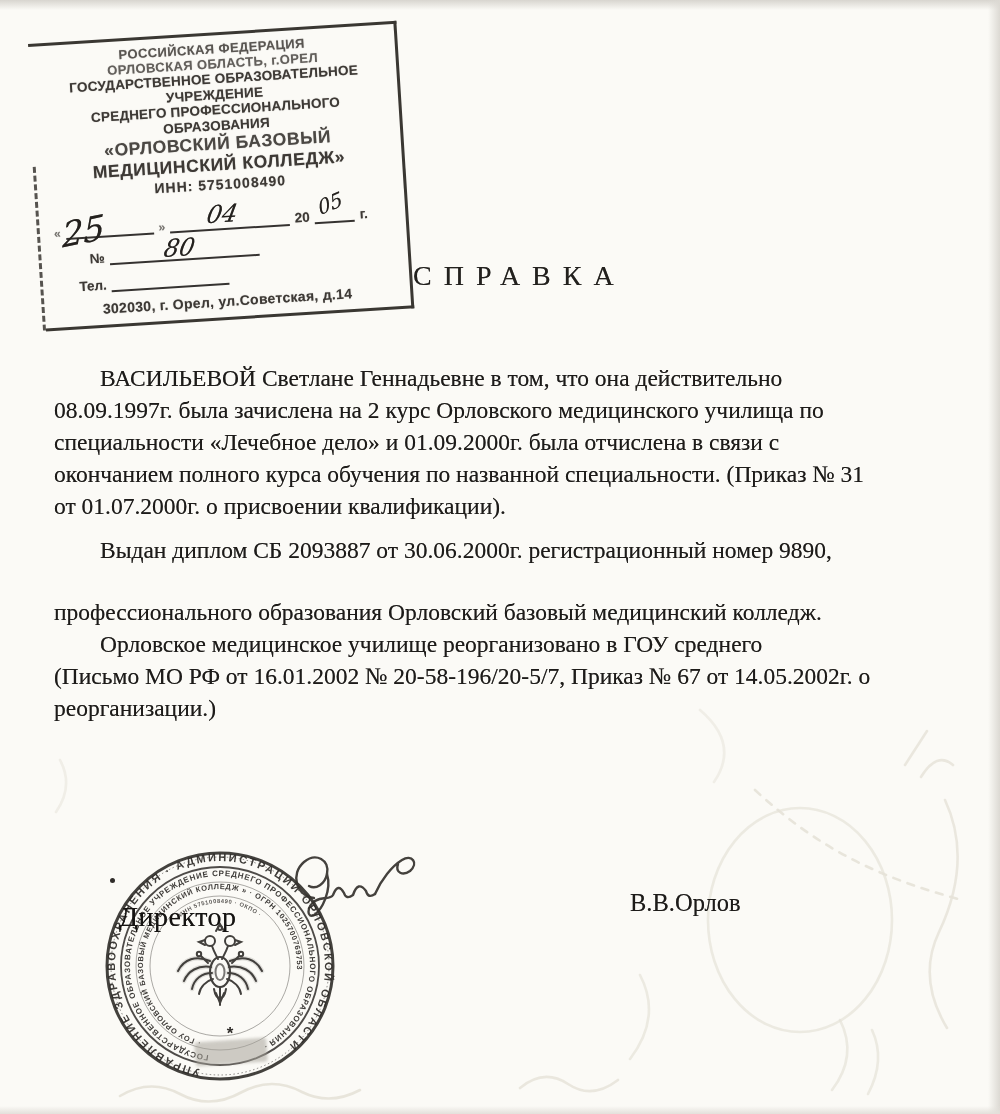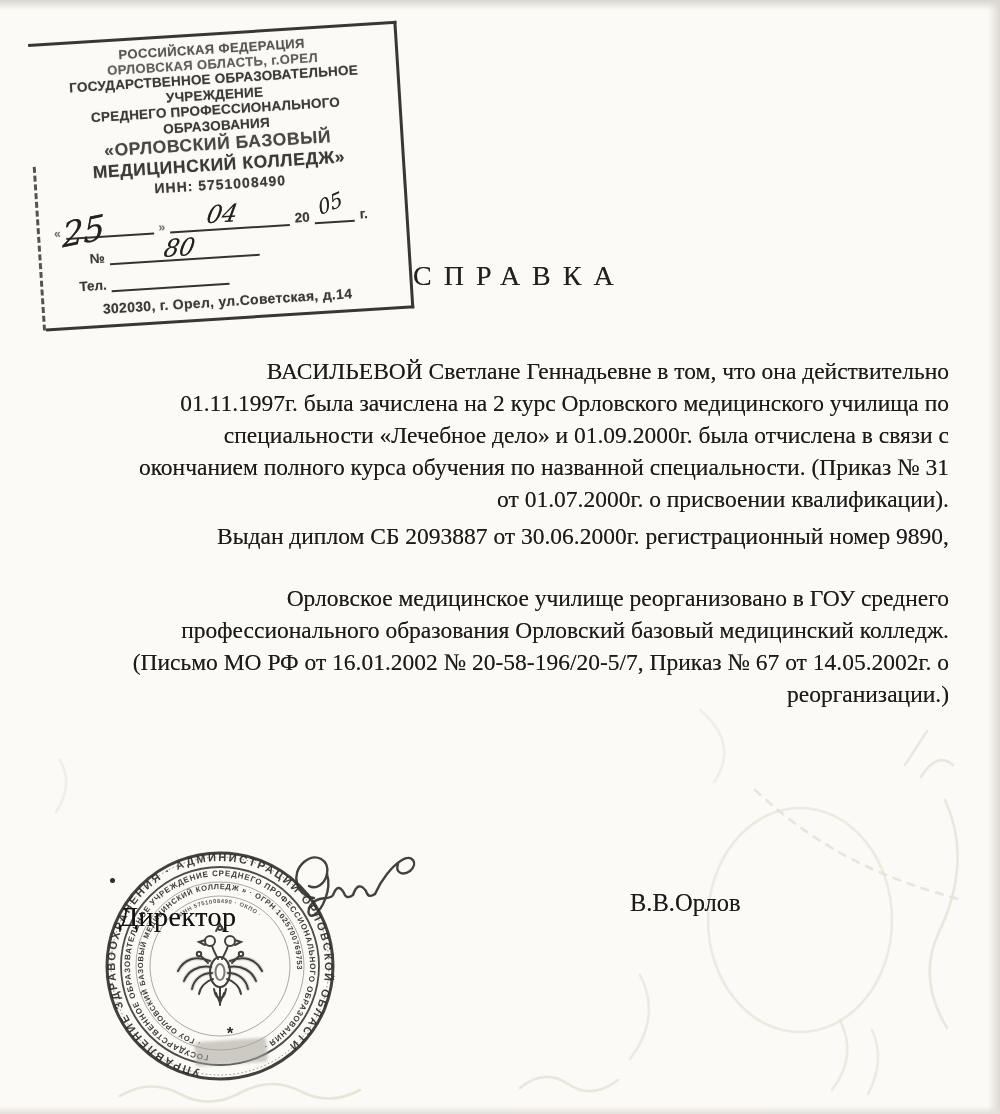--- a/index.html
+++ b/index.html
@@ -41,21 +41,21 @@
   .hw-year{left:4px;bottom:6px;font-size:20px;transform:rotate(-20deg) skewX(-10deg);}
   .hw-num{left:55px;bottom:-3px;font-size:24px;transform:skewX(-14deg);}
   .stamp-addr{margin-top:8px;text-align:center;font-size:14px;font-weight:700;letter-spacing:.3px;}
   .q{font-size:12px;opacity:.7;}
 
   
   .doc-title{position:absolute;left:413px;top:260px;font-size:28px;letter-spacing:12px;
       color:#23211e;text-shadow:0 0 .5px rgba(0,0,0,.5);font-family:Liberation Serif, serif;}
   .doc-body{position:absolute;left:42px;top:350px;width:912px;font-size:23.5px;line-height:32px;
       color:#1d1b19;text-shadow:0 0 .5px rgba(0,0,0,.55);z-index:2;}
-  .doc-body .para{margin:5px;text-align:right;}
+  .doc-body .para{margin:12px;}
   .para .ln{white-space:nowrap;}
   .para .ln.first{padding-left:46px;}
   .para.gap-lg{margin-top:30px;}
   .para.gap-md{margin-top:14px;}
 
   
   .role-label{position:absolute;left:119px;top:901px;font-size:28px;color:#151311;
       z-index:5;text-shadow:0 0 .6px rgba(0,0,0,.6);letter-spacing:.5px;}
   .sig-name{position:absolute;left:630px;top:889px;font-size:24.5px;color:#1d1b19;
       text-shadow:0 0 .5px rgba(0,0,0,.5);text-align:center;}
@@ -131,31 +131,31 @@
     </div>
 
     <div class="stamp-addr">302030, г. Орел, ул.Советская, д.14</div>
   </div>
 
   <div class="doc-title">СПРАВКА</div>
 
   <div class="doc-body">
     <div class="para">
       <div class="ln first">ВАСИЛЬЕВОЙ Светлане Геннадьевне в том, что она действительно</div>
-      <div class="ln">01.11.1997г. была зачислена на 2 курс Орловского медицинского училища по</div>
+      <div class="ln">08.09.1997г. была зачислена на 2 курс Орловского медицинского училища по</div>
       <div class="ln">специальности «Лечебное дело» и 01.09.2000г. была отчислена в связи с</div>
       <div class="ln">окончанием полного курса обучения по названной специальности. (Приказ № 31</div>
       <div class="ln">от 01.07.2000г. о присвоении квалификации).</div>
     </div>
     <div class="para">
       <div class="ln first">Выдан диплом СБ 2093887 от 30.06.2000г. регистрационный номер 9890,</div>
     </div>
     <div class="para gap-lg">
+      <div class="ln">профессионального образования Орловский базовый медицинский колледж.</div>
       <div class="ln first">Орловское медицинское училище реорганизовано в ГОУ среднего</div>
-      <div class="ln">профессионального образования Орловский базовый медицинский колледж.</div>
       <div class="ln">(Письмо МО РФ от 16.01.2002 № 20-58-196/20-5/7, Приказ № 67 от 14.05.2002г. о</div>
       <div class="ln">реорганизации.)</div>
     </div>
   </div>
 
   <svg class="seal-svg" width="234" height="234" viewBox="0 0 234 234">
     <defs>
       <path id="ringOuterPath" d="M117 222 A105 105 0 1 1 117 12 A105 105 0 1 1 117 222" fill="none"></path>
       <path id="ringMiddlePath" d="M117 207 A90 90 0 1 1 117 27 A90 90 0 1 1 117 207" fill="none"></path>
       <path id="ringInnerPath" d="M117 194 A77 77 0 1 1 117 40 A77 77 0 1 1 117 194" fill="none"></path>

